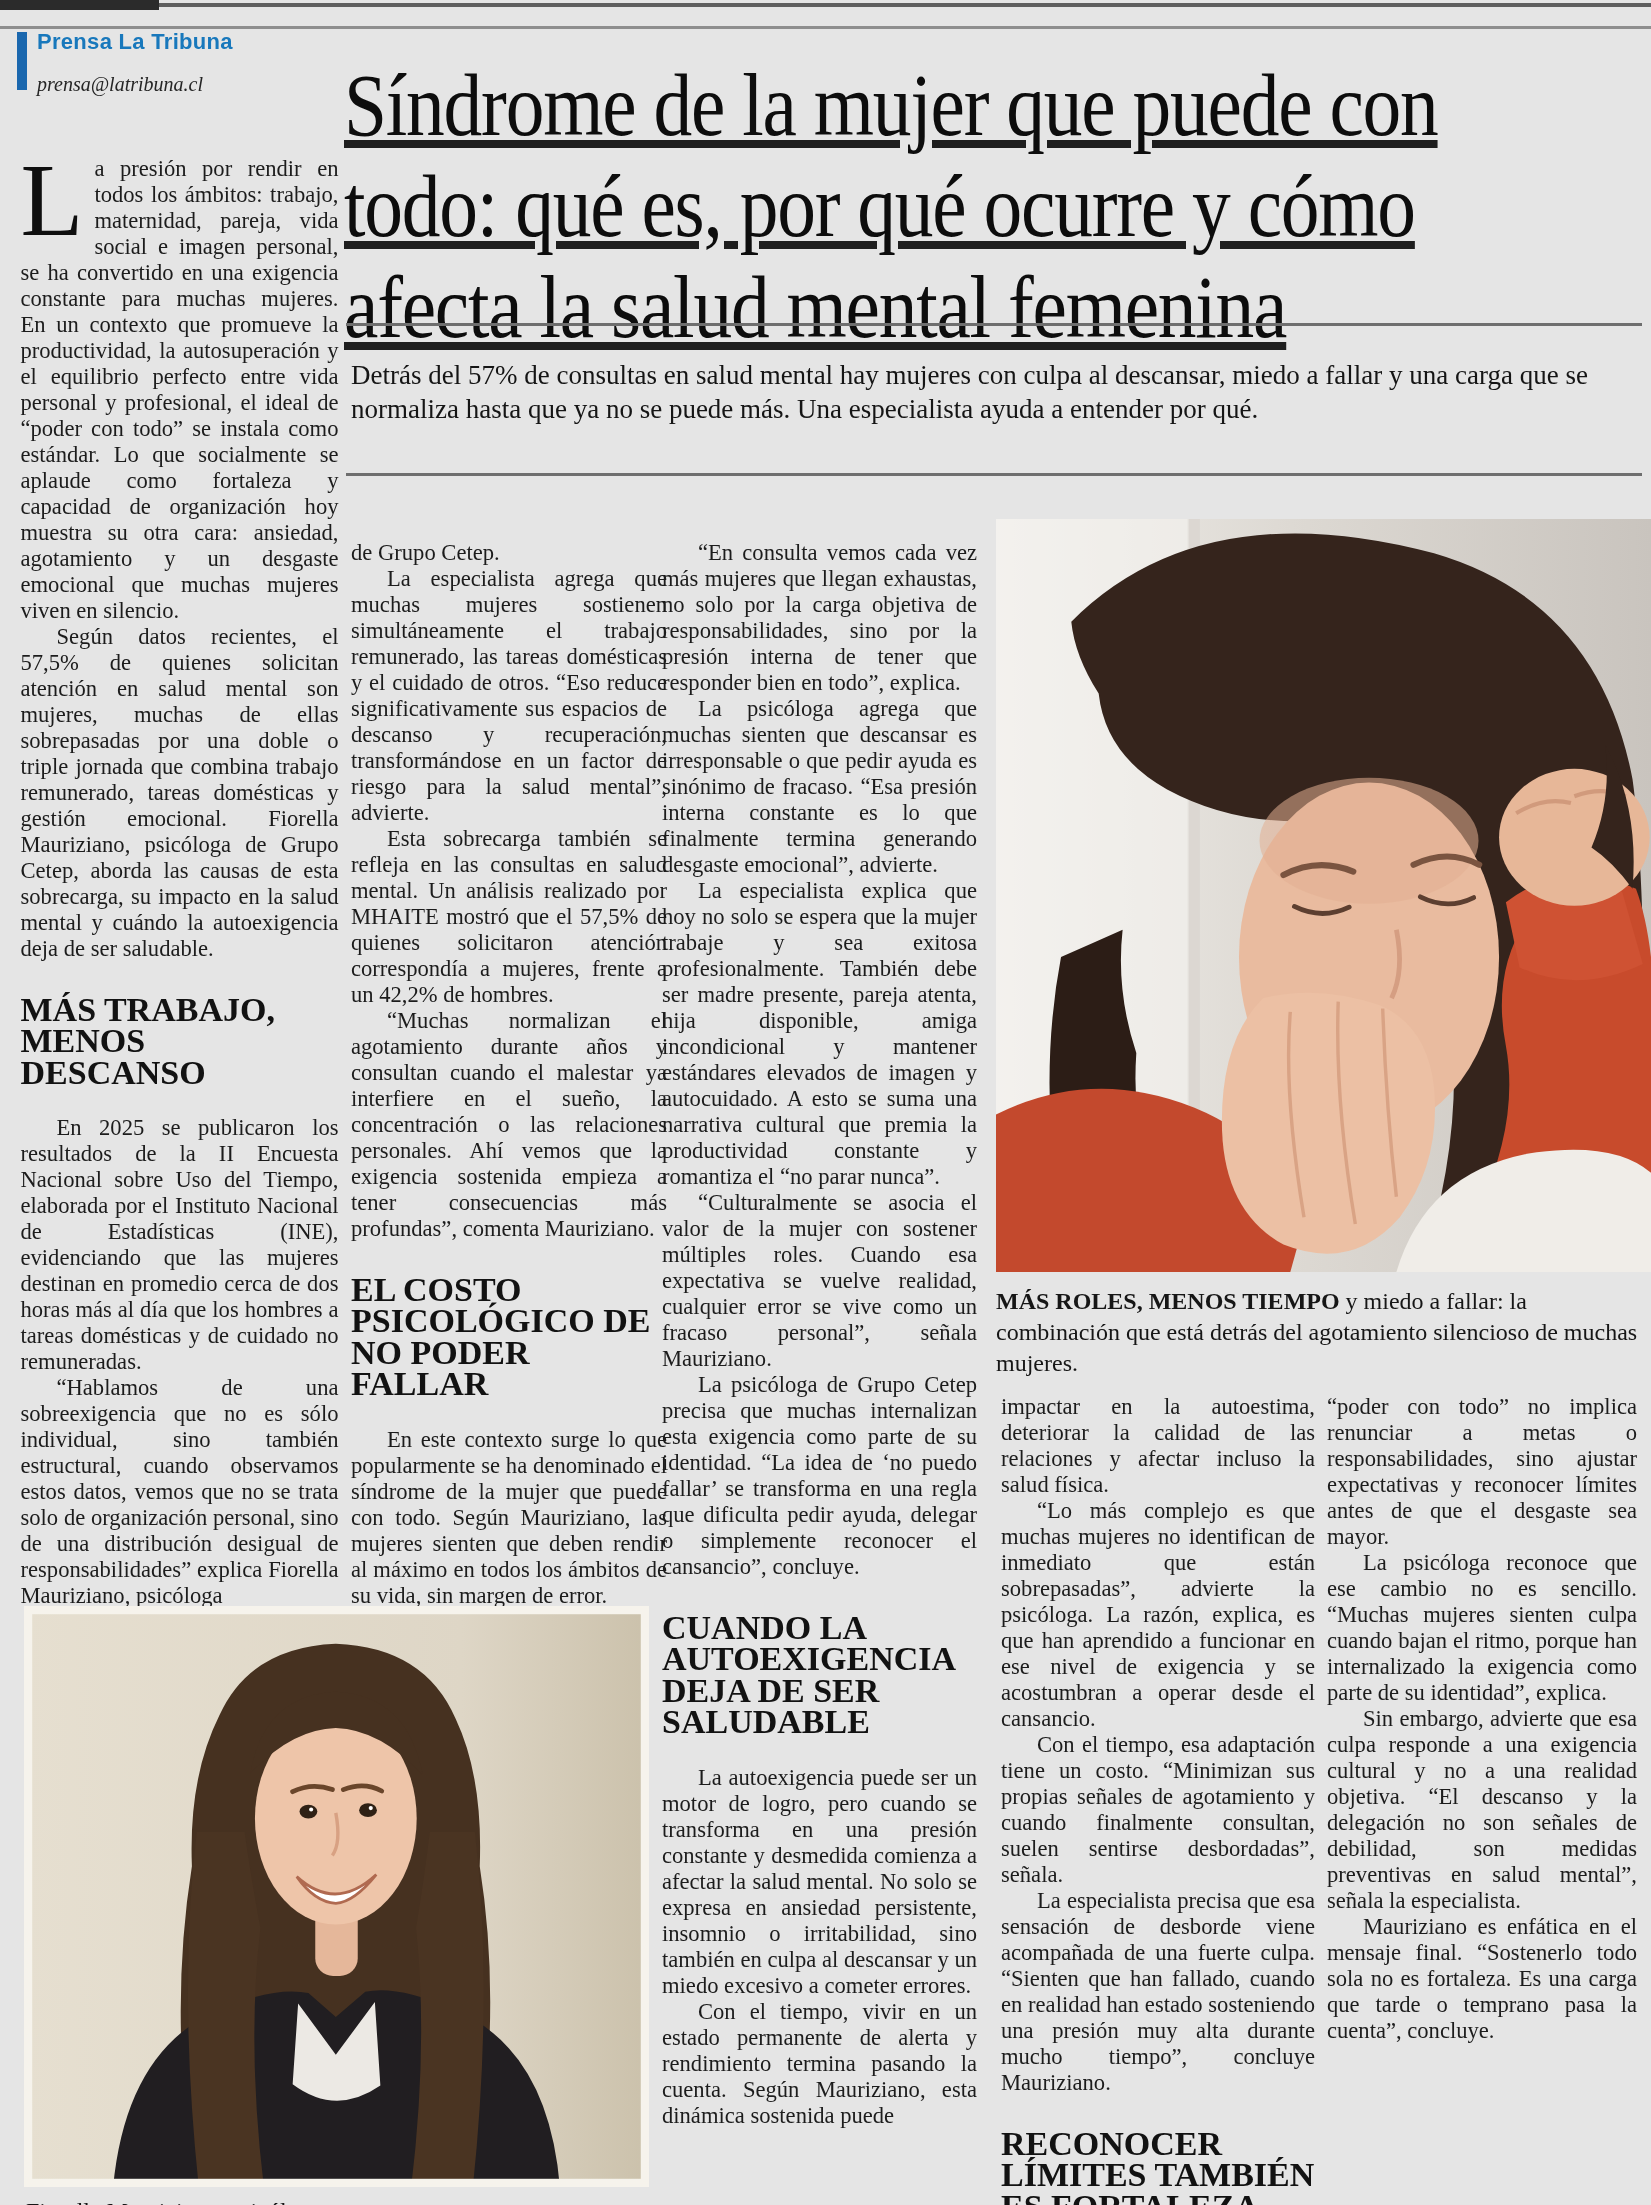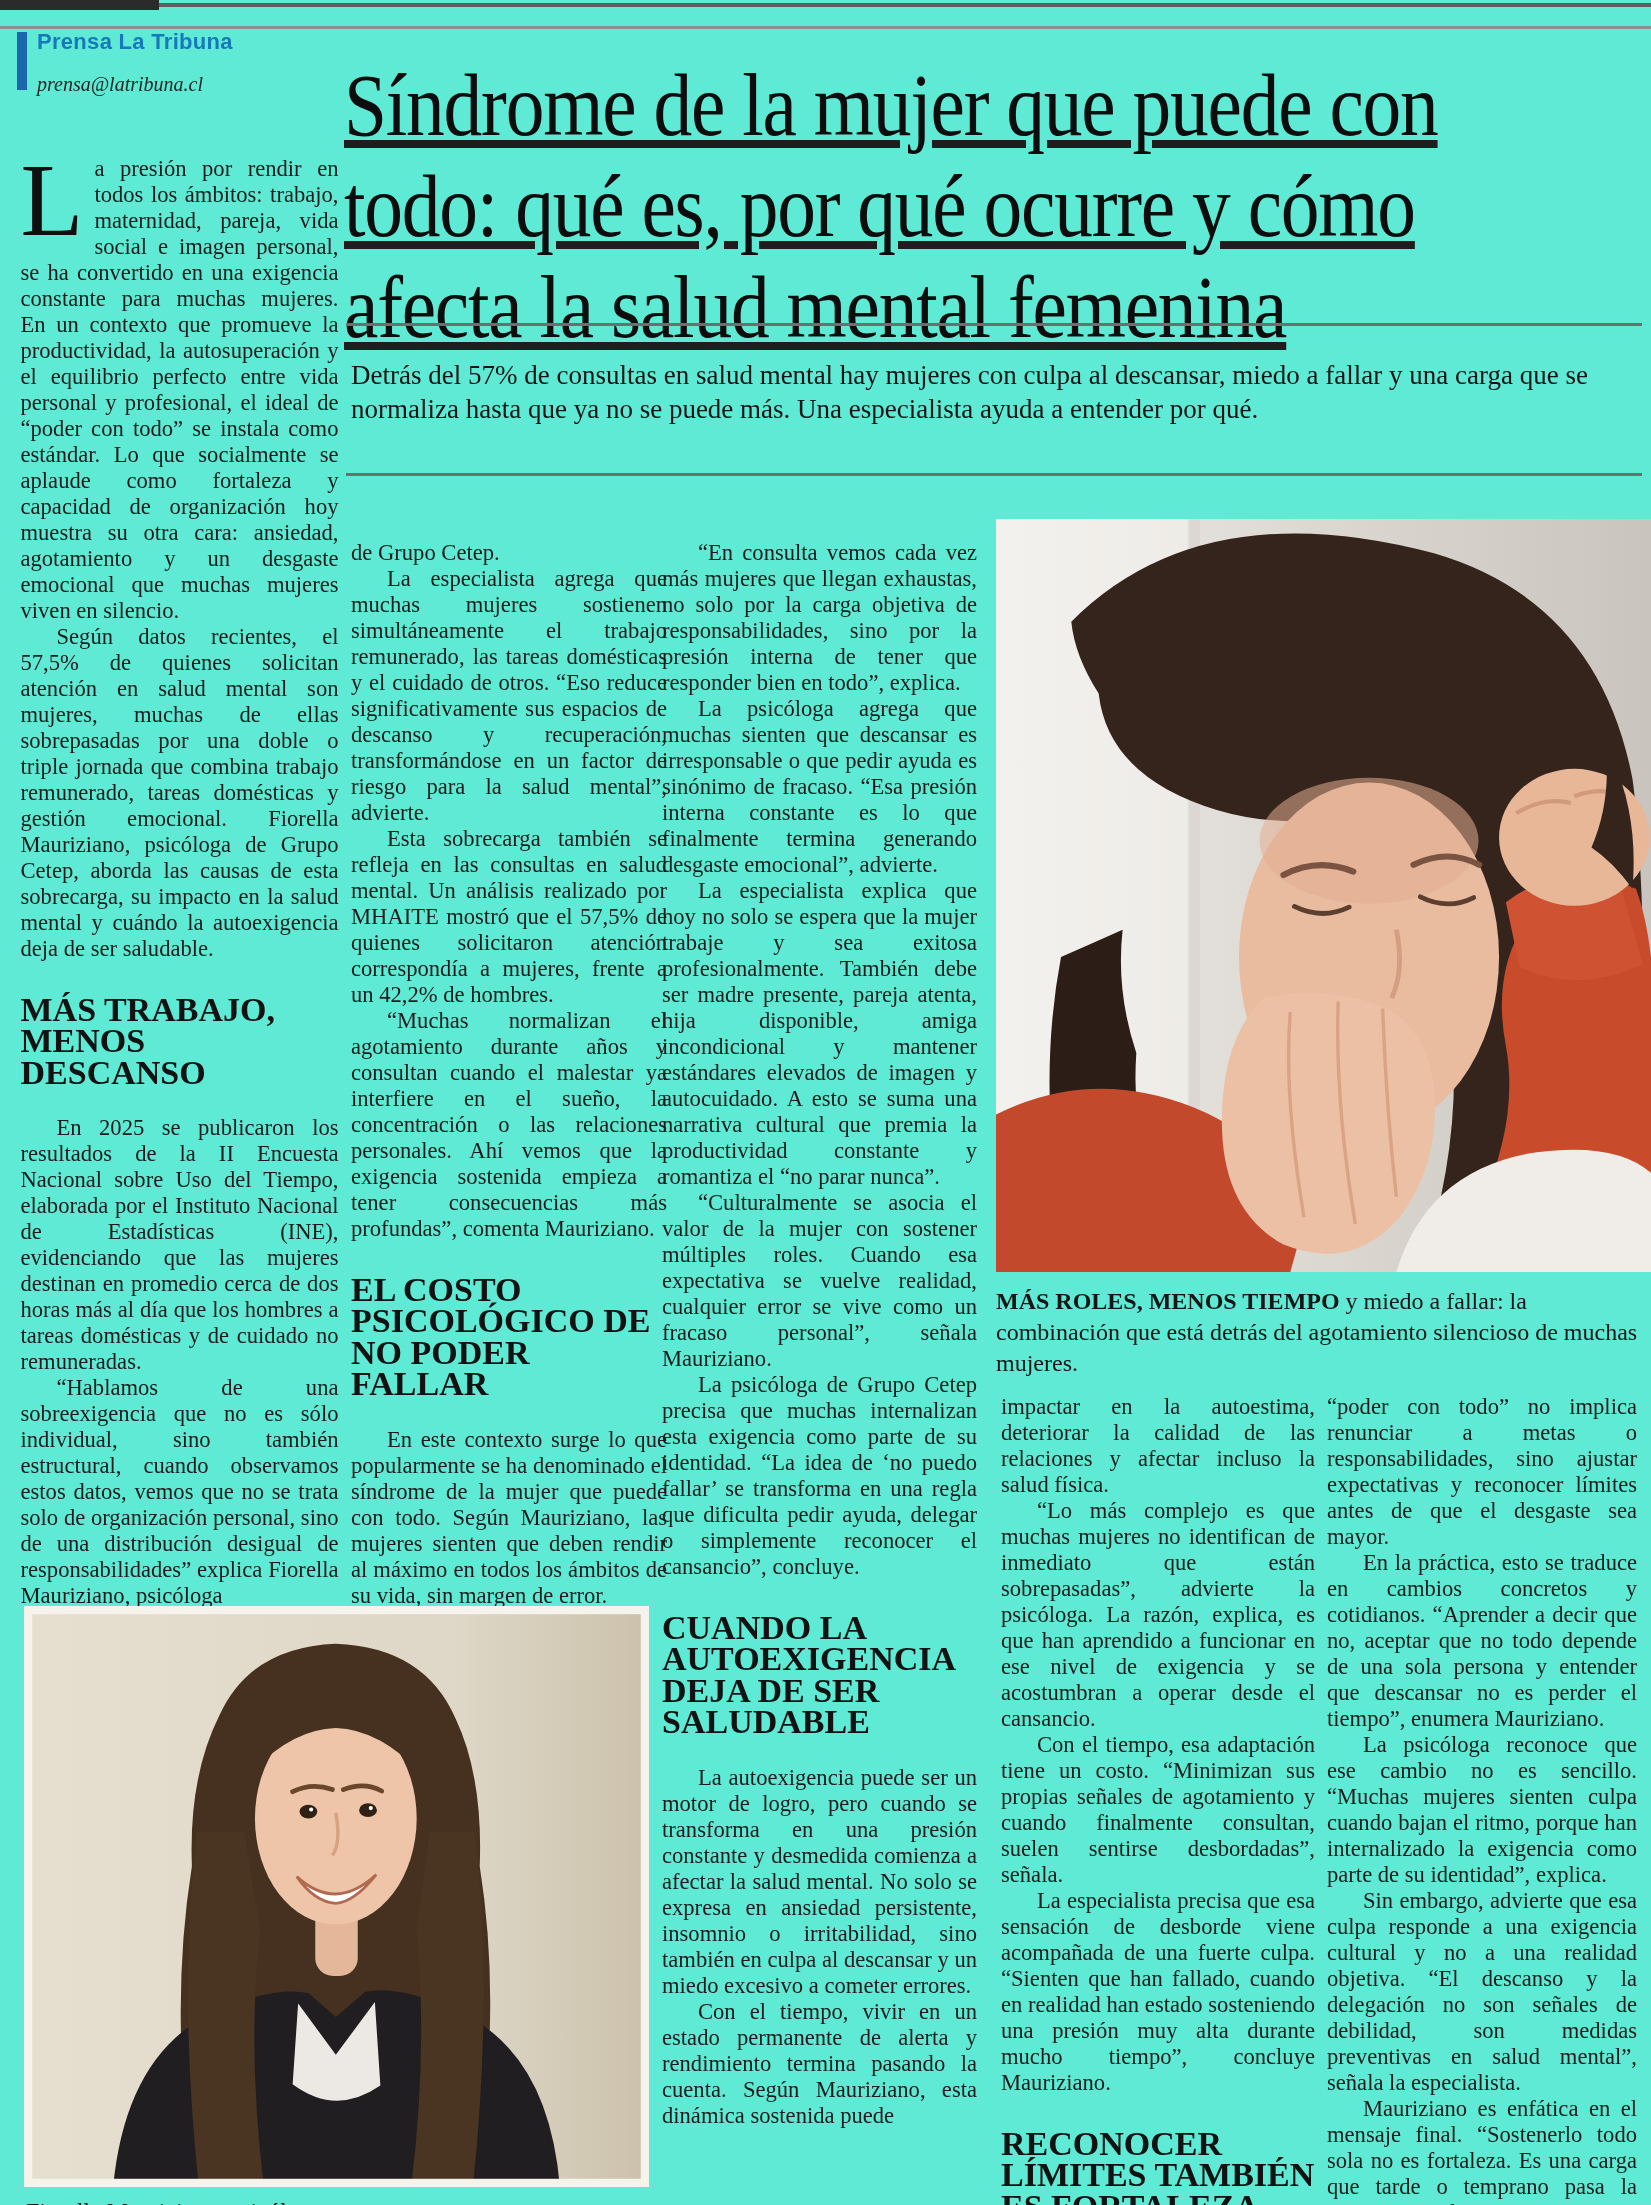--- a/index.html
+++ b/index.html
@@ -1,16 +1,16 @@
 <!DOCTYPE html>
 <html lang="es" style="font-size:11px"><head>
 <meta charset="utf-8">
 <style>
   html,body{margin:0;padding:0;background:#ffffff;}
-  .page{position:relative;width:1652px;height:2205px;background:#5eead4;overflow:hidden;
+  .page{position:relative;width:1652px;height:2205px;background:#e5e5e5;overflow:hidden;
         font-family:"Liberation Serif",serif;color:#1e1e1e;}
 
   
   .rule-top-thin{position:absolute;left:0;top:2.7px;width:1652px;height:4.1px;background:#5f5f5f;}
   .rule-top-left{position:absolute;left:0;top:0;width:159px;height:9.6px;background:#2b2b2b;}
   .rule-top-second{position:absolute;left:0;top:26px;width:1652px;height:2.7px;background:#8e8e8e;}
 
   
   .masthead-bar{position:absolute;left:17px;top:32px;width:10.3px;height:58px;background:#1a67ae;}
   .masthead-brand{position:absolute;left:37px;top:29px;font-family:"Liberation Sans",sans-serif;
@@ -105,21 +105,20 @@
     <p class="noindent">impactar en la autoestima, deteriorar la calidad de las relaciones y afectar incluso la salud física.</p>
     <p>“Lo más complejo es que muchas mujeres no identifican de inmediato que están sobrepasadas”, advierte la psicóloga. La razón, explica, es que han aprendido a funcionar en ese nivel de exigencia y se acostumbran a operar desde el cansancio.</p>
     <p>Con el tiempo, esa adaptación tiene un costo. “Minimizan sus propias señales de agotamiento y cuando finalmente consultan, suelen sentirse desbordadas”, señala.</p>
     <p>La especialista precisa que esa sensación de desborde viene acompañada de una fuerte culpa. “Sienten que han fallado, cuando en realidad han estado sosteniendo una presión muy alta durante mucho tiempo”, concluye Mauriziano.</p>
     <h3 class="section-header">RECONOCER LÍMITES TAMBIÉN ES FORTALEZA</h3>
 
   </section>
 
   <section class="col col5">
     <p class="noindent">“poder con todo” no implica renunciar a metas o responsabilidades, sino ajustar expectativas y reconocer límites antes de que el desgaste sea mayor.</p>
-    <p>En la práctica, esto se traduce en cambios concretos y cotidianos. “Aprender a decir que no, aceptar que no todo depende de una sola persona y entender que descansar no es perder el tiempo”, enumera Mauriziano.</p>
     <p>La psicóloga reconoce que ese cambio no es sencillo. “Muchas mujeres sienten culpa cuando bajan el ritmo, porque han internalizado la exigencia como parte de su identidad”, explica.</p>
     <p>Sin embargo, advierte que esa culpa responde a una exigencia cultural y no a una realidad objetiva. “El descanso y la delegación no son señales de debilidad, son medidas preventivas en salud mental”, señala la especialista.</p>
     <p>Mauriziano es enfática en el mensaje final. “Sostenerlo todo sola no es fortaleza. Es una carga que tarde o temprano pasa la cuenta”, concluye.</p>
   </section>
 
   <figure class="photo-main" style="margin:0">
     <svg viewBox="0 0 957 1100" preserveAspectRatio="none">
       <defs>
         <linearGradient id="g1" x1="0" y1="0" x2="1" y2="0">
           <stop offset="0" stop-color="#f0eeea"></stop>

